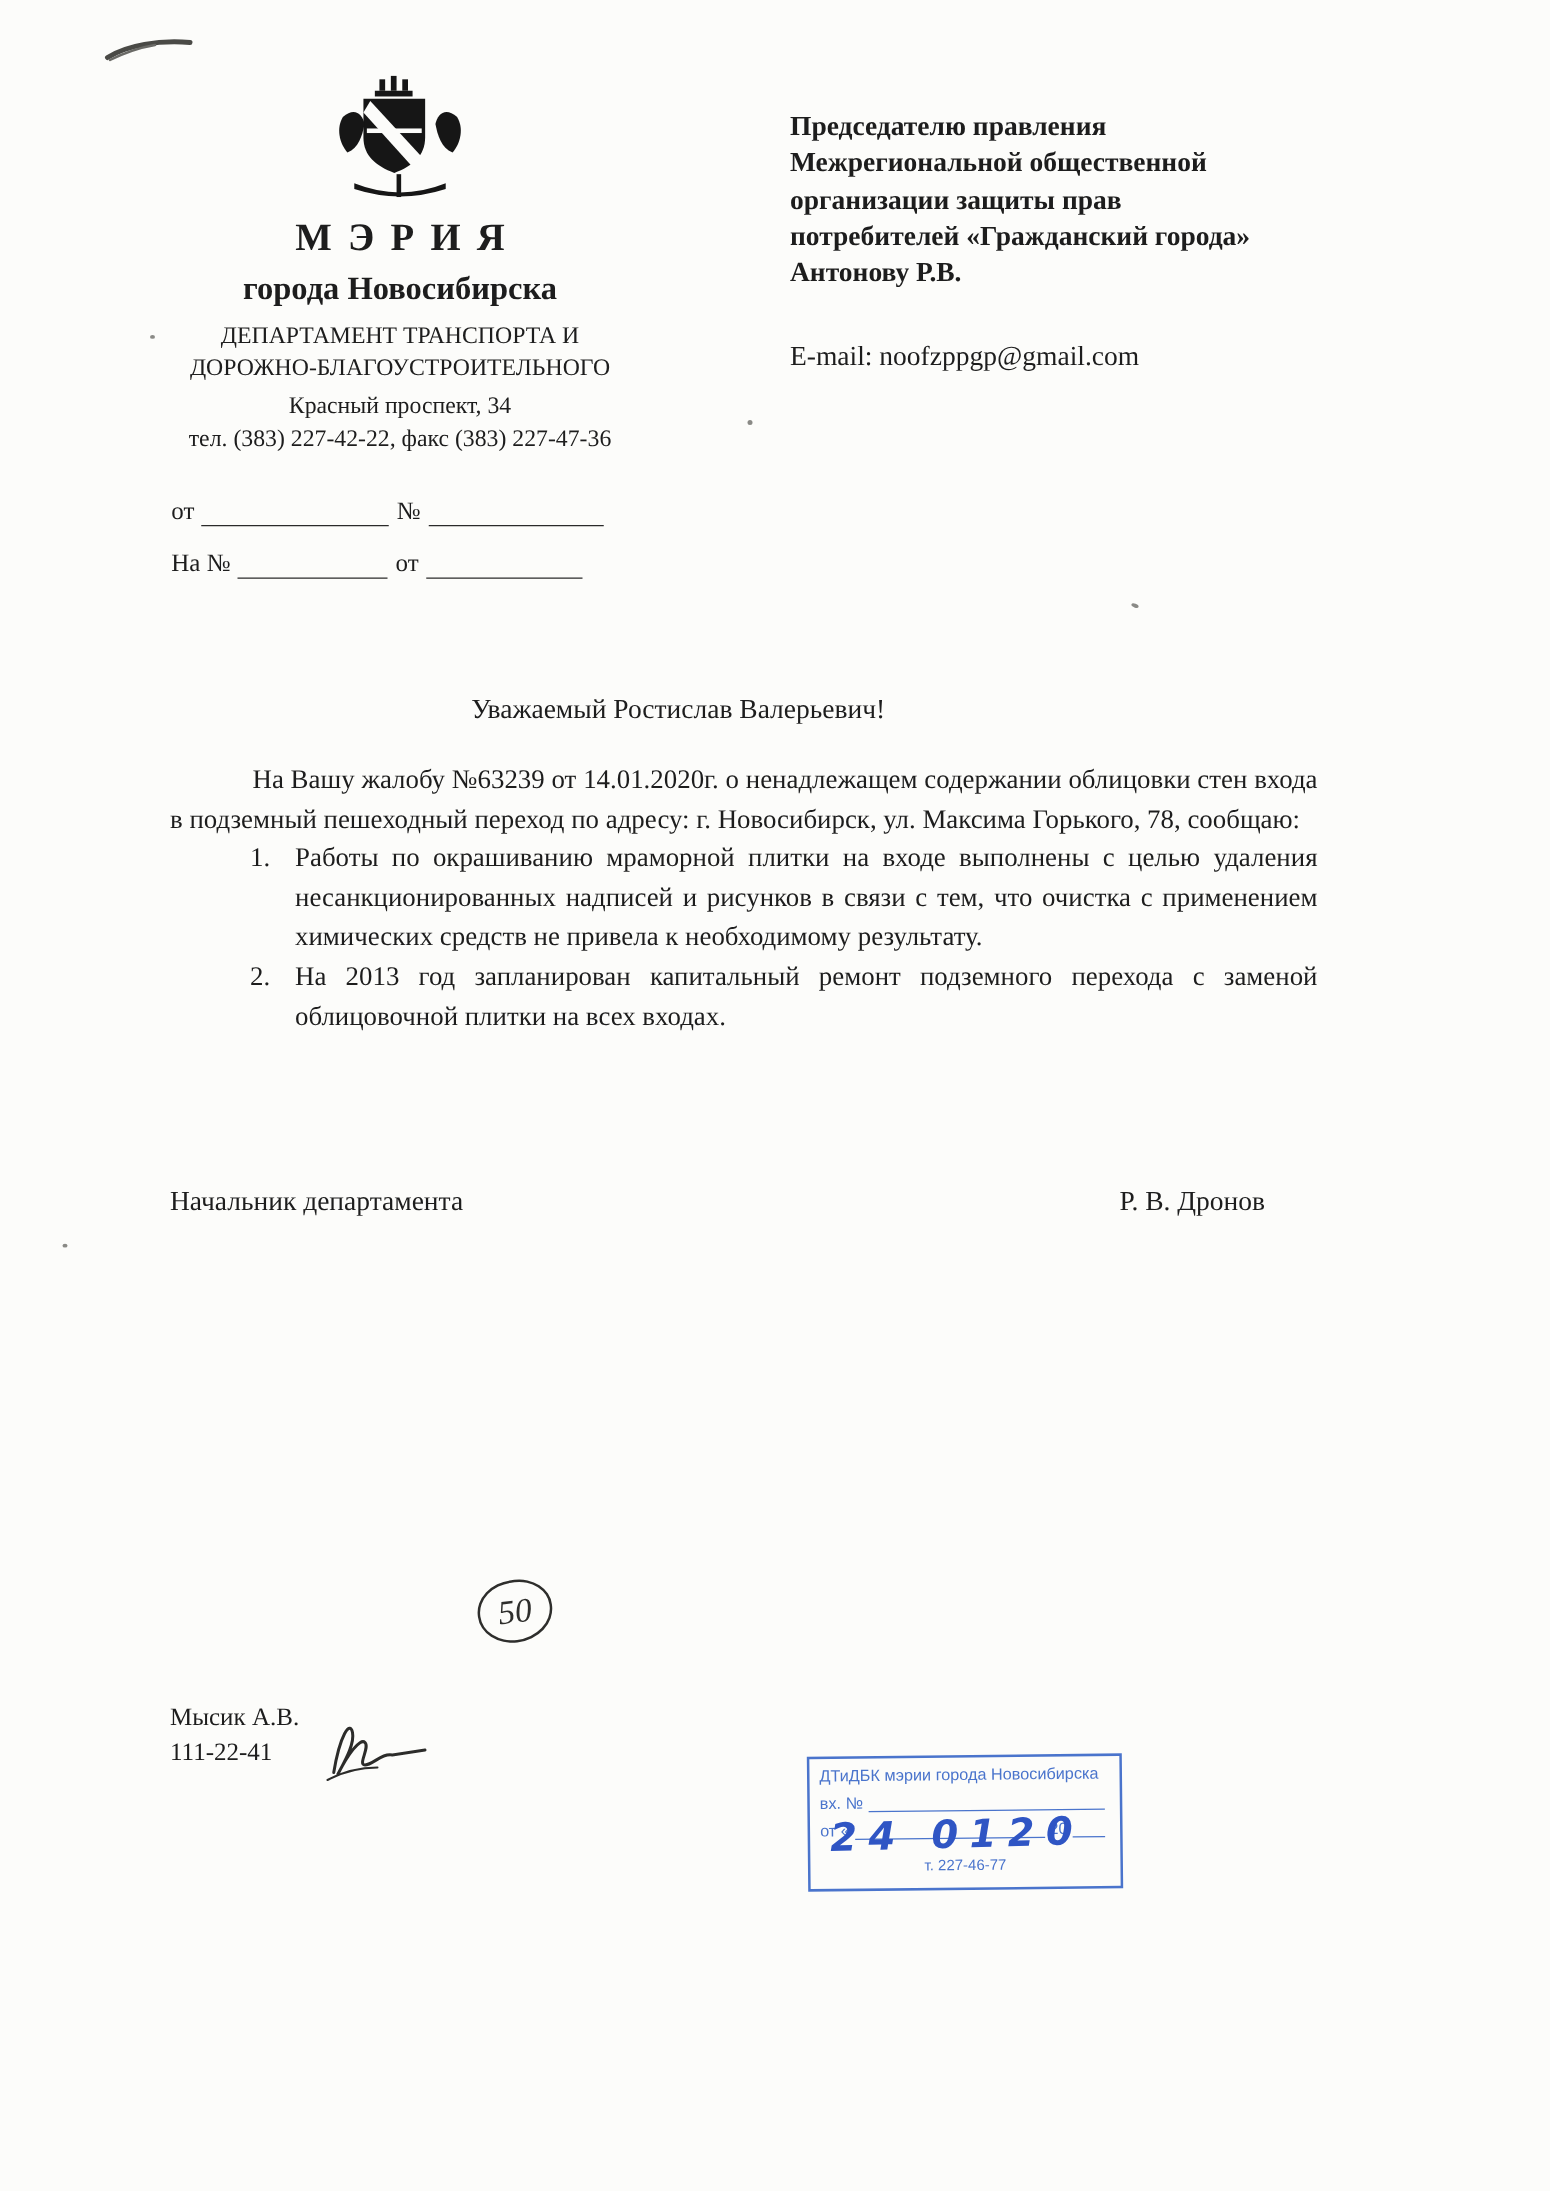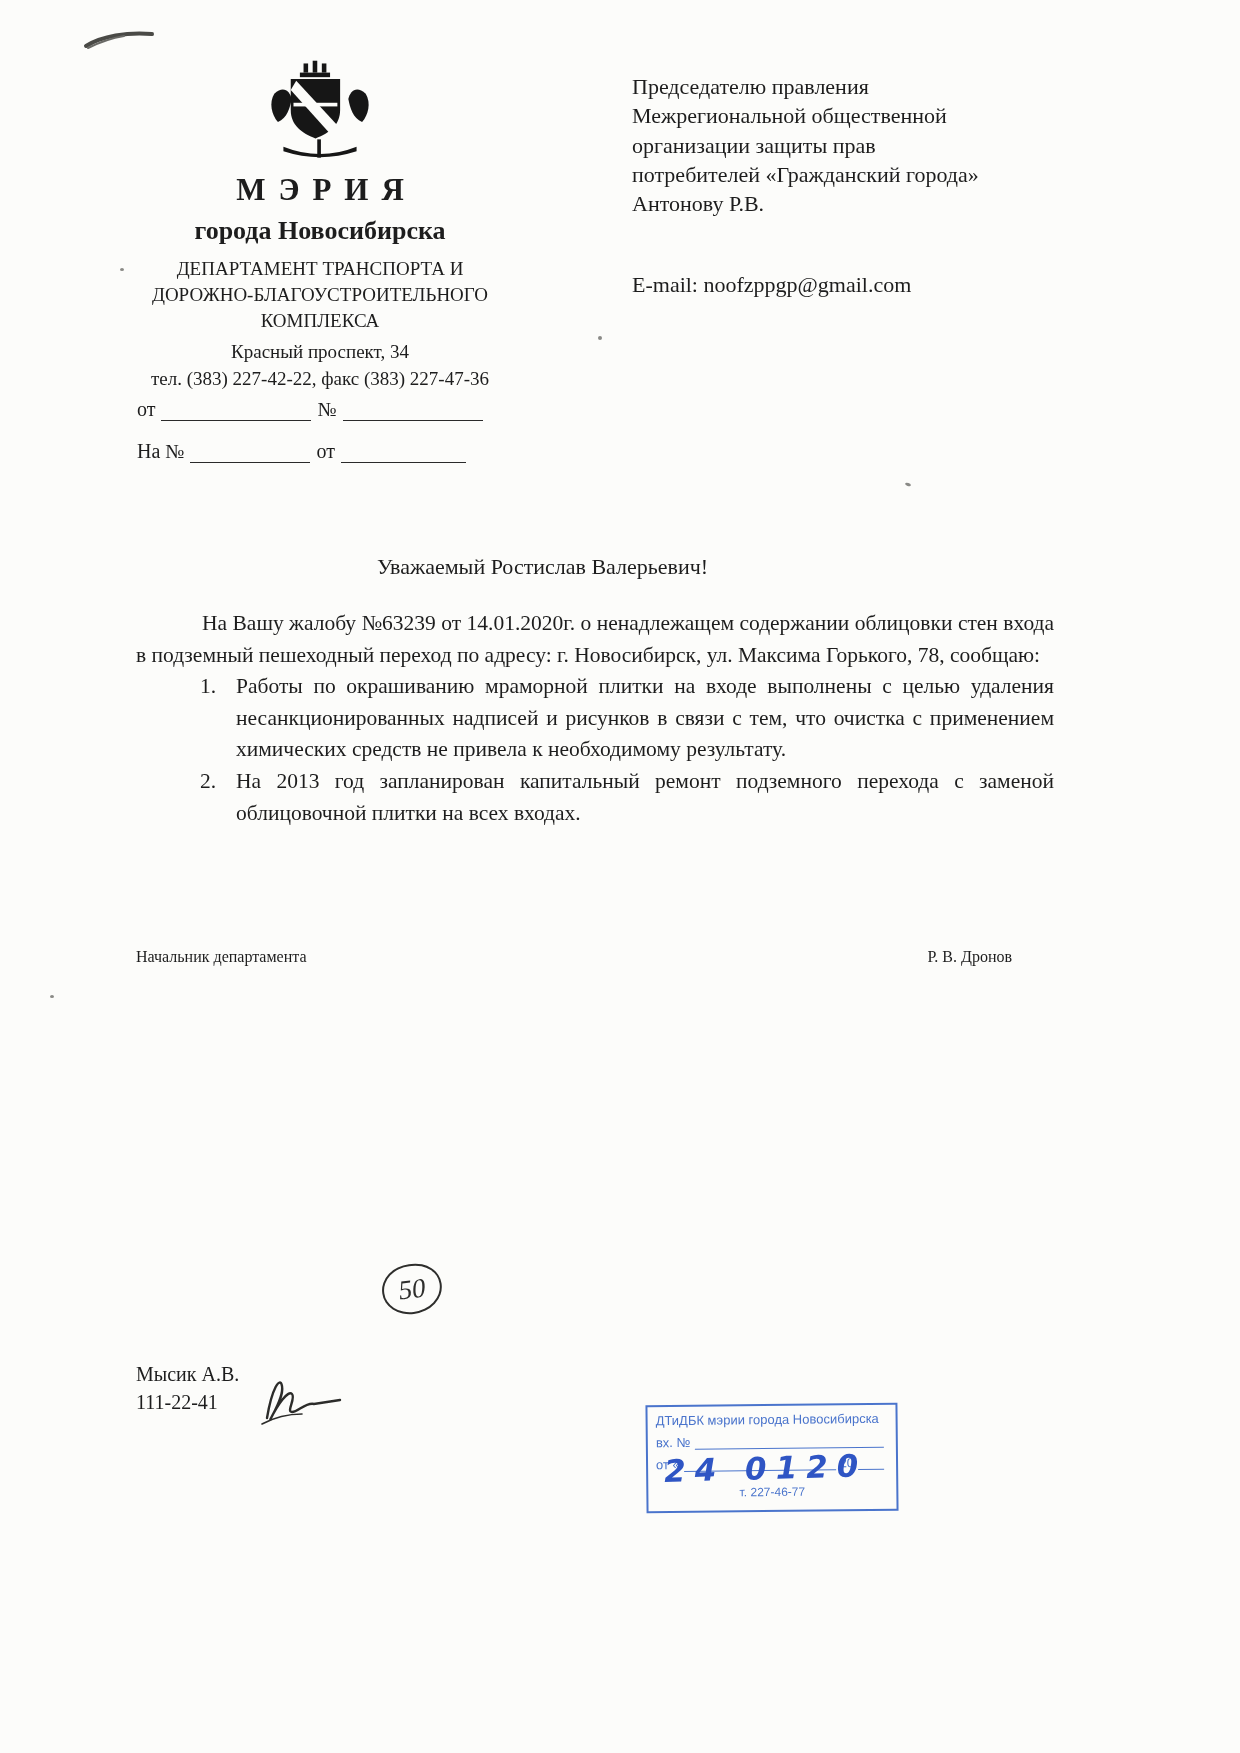--- a/index.html
+++ b/index.html
@@ -30,34 +30,34 @@
   .addr { font-size:19px; line-height:1.42; margin-top:4px; }
 
   
   .ref-row { position:absolute; font-size:20px; white-space:nowrap; }
   .ref-row-1 { left:137px; top:398px; }
   .ref-row-2 { left:137px; top:440px; }
   .blank { display:inline-block; border-bottom:1.6px solid #2a2a2a; height:20px; vertical-align:bottom; margin:0 6px; }
   .w150 { width:150px; } .w140 { width:140px; } .w120 { width:120px; } .w125 { width:125px; }
 
   
-  .recipient { position:absolute; left:632px; top:72px; width:460px; font-size:22px; line-height:1.33; }
+  .recipient { position:absolute; left:632px; top:86px; width:460px; font-size:22px; line-height:1.33;font-weight:bold; }
   .recipient-email { position:absolute; left:632px; top:272px; font-size:22px; }
 
   
   .salutation { position:absolute; left:377px; top:554px; font-size:22px; }
   .body-block { position:absolute; left:136px; top:608px; width:918px; font-size:21.5px; line-height:1.47; }
   .body-block p { text-indent:66px; text-align:justify; }
   .list { margin-left:64px; }
   .list-item { display:flex; }
   .list-item .num { width:36px; flex:none; }
   .list-item .item-text { flex:1; text-align:justify; }
 
   
-  .sign-row { position:absolute; left:136px; top:948px; width:876px; display:flex; justify-content:space-between; font-size:16px; }
+  .sign-row { position:absolute; left:136px; top:948px; width:876px; display:flex; justify-content:space-between; font-size:22px; }
 
   
   .circled-num {
     position:absolute; left:382px; top:1264px; width:60px; height:50px;
     border:2px solid #2e2e2c; border-radius:50% 46% 52% 48%;
     display:flex; align-items:center; justify-content:center;
     font-size:27px; font-style:italic; transform:rotate(-7deg); color:#2e2e2c;
   }
 
   
@@ -111,21 +111,20 @@
         <rect x="67" y="86" width="4" height="20"></rect>
       </g>
       <path d="M44 22 L92 74 L83 82 L38 32 Z" fill="#fcfcfa"></path>
       <rect x="41" y="46" width="48" height="4" fill="#fcfcfa"></rect>
     </svg>
     <div class="org-title">МЭРИЯ</div>
     <div class="org-subtitle">города Новосибирска</div>
     <div class="dept">
       <div>ДЕПАРТАМЕНТ ТРАНСПОРТА И</div>
       <div>ДОРОЖНО-БЛАГОУСТРОИТЕЛЬНОГО</div>
-      <div>КОМПЛЕКСА</div>
     </div>
     <div class="addr">
       <div>Красный проспект, 34</div>
       <div>тел. (383) 227-42-22, факс (383) 227-47-36</div>
     </div>
   </div>
 
   <div class="ref-row ref-row-1">
     <span>от</span><span class="blank w150"></span><span>№</span><span class="blank w140"></span>
   </div>

